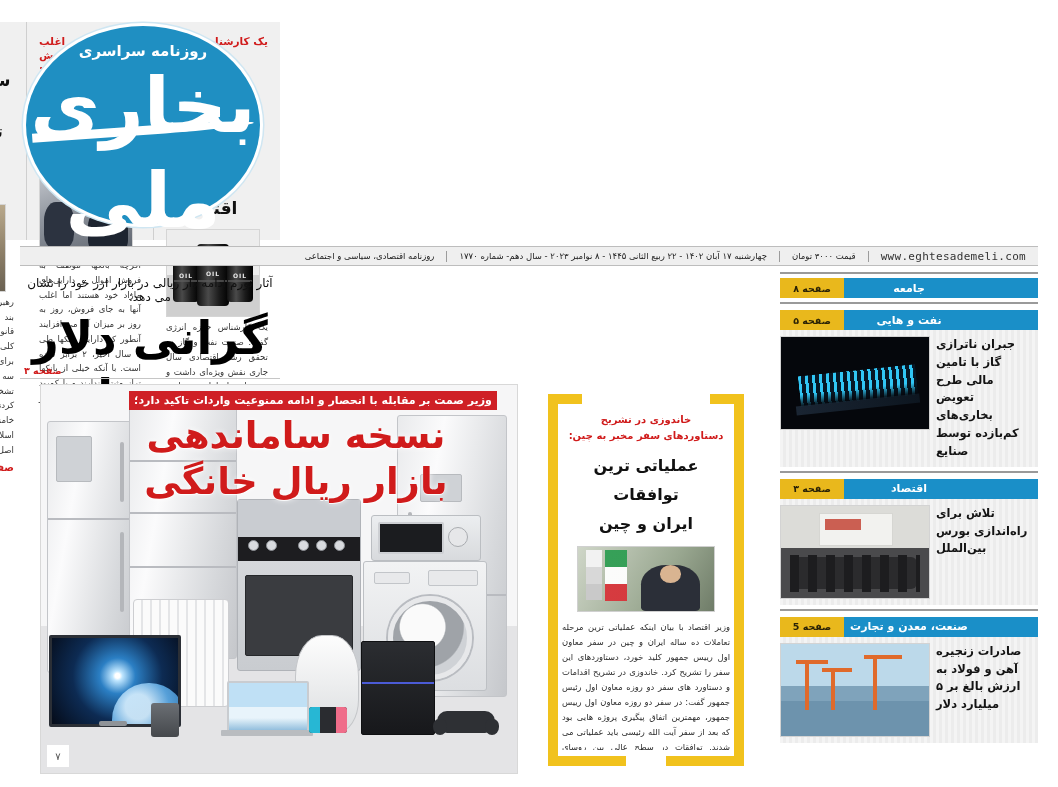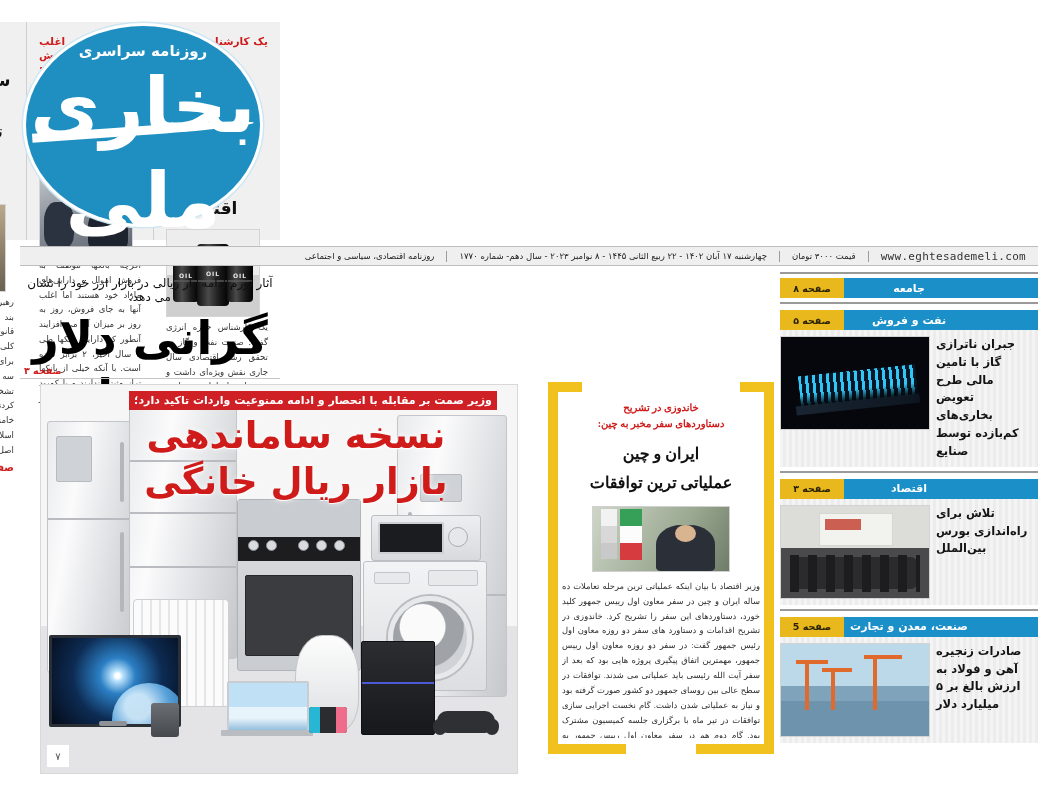--- a/index.html
+++ b/index.html
@@ -146,21 +146,21 @@
     color:#d01b1b;font-size:37px;font-weight:bold;line-height:1.25;text-align:center;
     text-shadow:0 1px 0 rgba(255,255,255,.85),0 0 6px rgba(255,255,255,.9);
   }
   .hero-title .ln{display:block;}
   .hero-corner{
     position:absolute;left:6px;bottom:6px;width:22px;height:22px;background:#ffffff;
     color:#555;font-size:10px;display:flex;align-items:center;justify-content:center;
   }
 
   
-  .yellowcol{position:absolute;left:548px;width:226px;top:382px;height:372px;font-family:Liberation Serif, serif;}
+  .yellowcol{position:absolute;left:548px;width:196px;top:394px;height:372px;}
   .yframe{position:absolute;inset:0;background:#fff;}
   .yframe .bar{position:absolute;background:#f1c21d;}
   .yframe .bar.t1{left:0;top:0;width:34px;height:10px;}
   .yframe .bar.t2{right:0;top:0;width:34px;height:10px;}
   .yframe .bar.l{left:0;top:0;width:10px;bottom:0;}
   .yframe .bar.r{right:0;top:0;width:10px;bottom:0;}
   .yframe .bar.b1{left:0;bottom:0;width:78px;height:10px;}
   .yframe .bar.b2{right:0;bottom:0;width:78px;height:10px;}
   .ycontent{position:absolute;left:14px;right:14px;top:14px;bottom:16px;overflow:hidden;}
   .y-kicker{color:#d01b1b;font-size:10px;font-weight:bold;text-align:center;line-height:1.6;margin:4px 0 8px 0;}
@@ -409,22 +409,22 @@
       <div class="bar r"></div>
       <div class="bar b1"></div>
       <div class="bar b2"></div>
     </div>
     <div class="ycontent">
       <div class="y-kicker">
         <span class="ln">خاندوزی در تشریح</span><br>
         <span class="ln">دستاوردهای سفر مخبر به چین:</span>
       </div>
       <div class="y-title">
+        <span class="ln">عملیاتی ترین توافقات</span>
         <span class="ln">ایران و چین</span>
-        <span class="ln">عملیاتی ترین توافقات</span>
       </div>
       <div class="y-photo">
         <div class="flagw"></div>
         <div class="flagi"></div>
         <div class="man"></div>
         <div class="head"></div>
       </div>
       <div class="y-body">وزیر اقتصاد با بیان اینکه عملیاتی ترین مرحله تعاملات ده ساله ایران و چین در سفر معاون اول رییس جمهور کلید خورد، دستاوردهای این سفر را تشریح کرد. خاندوزی در تشریح اقدامات و دستاورد های سفر دو روزه معاون اول رئیس جمهور گفت: در سفر دو روزه معاون اول رییس جمهور، مهمترین اتفاق پیگیری پروژه هایی بود که بعد از سفر آیت الله رئیسی باید عملیاتی می شدند. توافقات در سطح عالی بین روسای جمهور دو کشور صورت گرفته بود و نیاز به عملیاتی شدن داشت. گام نخست اجرایی سازی توافقات در تیر ماه با برگزاری جلسه کمیسیون مشترک بود. گام دوم هم در سفر معاون اول رییس جمهور به شانگهای برداشته شد.</div>
 
     </div>
@@ -437,21 +437,21 @@
       <div class="sb-head">
         <div class="pg">صفحه ۸</div>
         <div class="cat">جامعه</div>
       </div>
       <div class="sb-under"></div>
     </div>
 
     <div class="sb-block">
       <div class="sb-head">
         <div class="pg">صفحه ۵</div>
-        <div class="cat">نفت و فروش</div>
+        <div class="cat">نفت و هایی</div>
       </div>
       <div class="sb-body">
         <div class="sb-text">جبران ناترازی گاز با تامین مالی طرح تعویض بخاری‌های کم‌بازده توسط صنایع</div>
         <div class="sb-photo ph-flame">
           <div class="bar"></div>
           <div class="jets"></div>
         </div>
       </div>
       <div class="sb-under"></div>
     </div>

